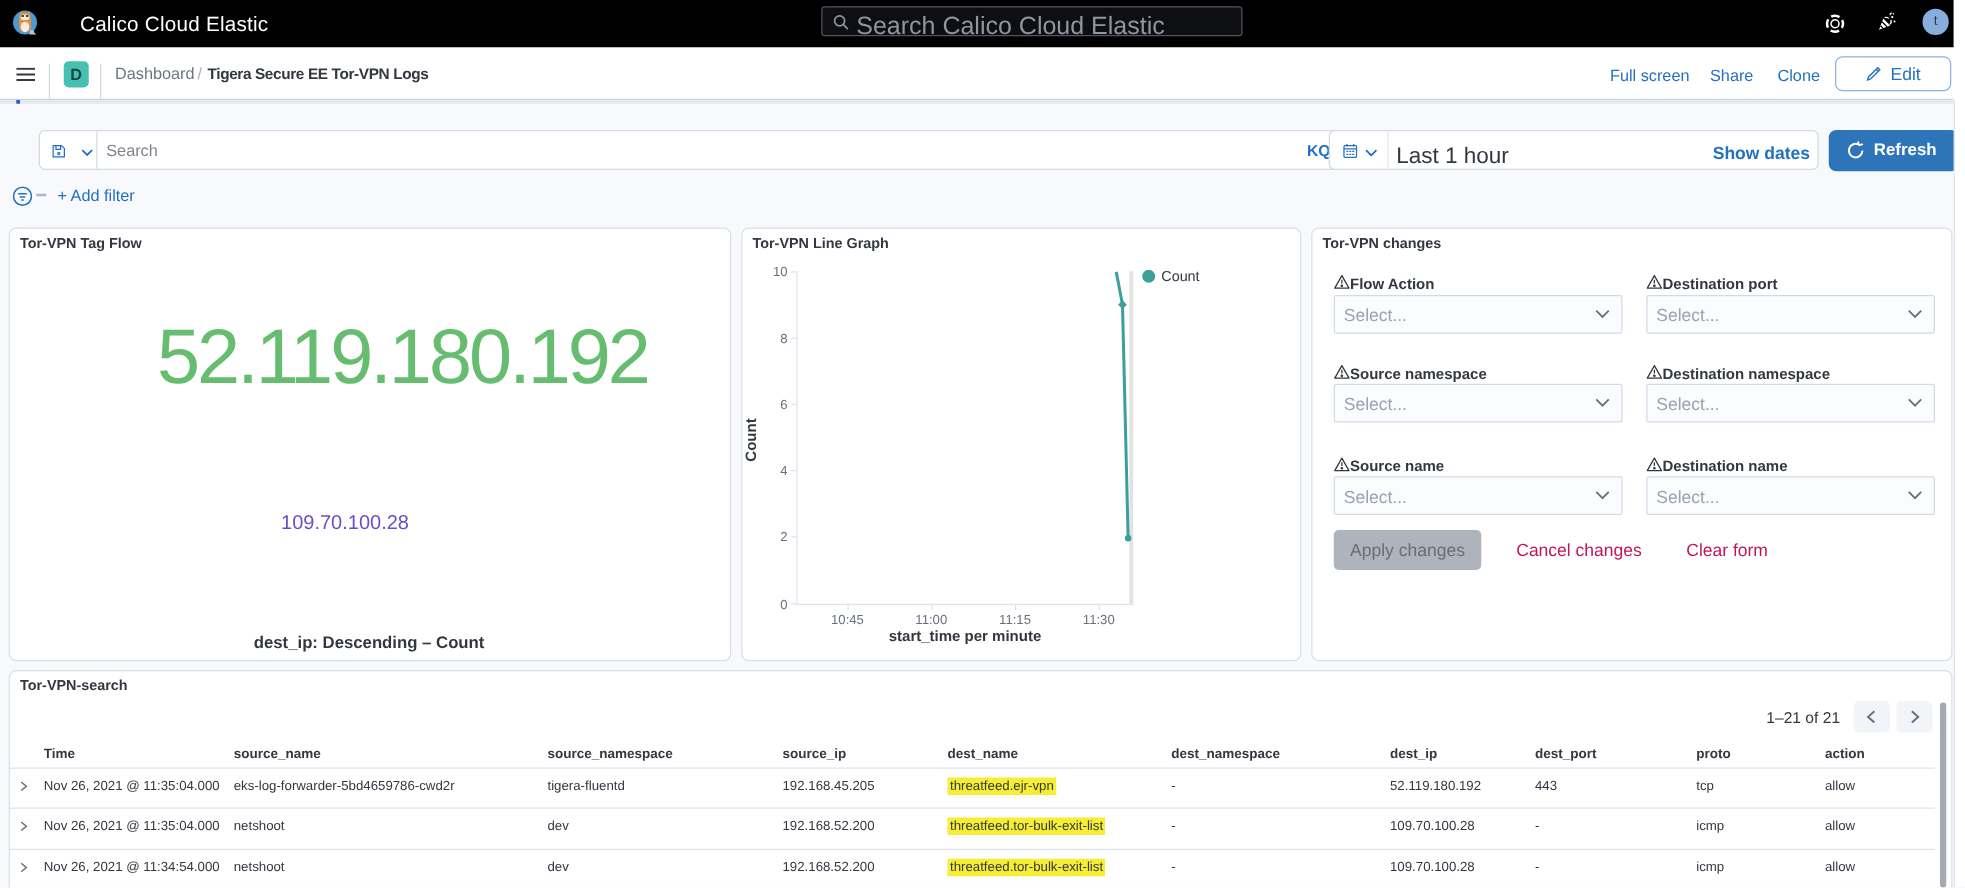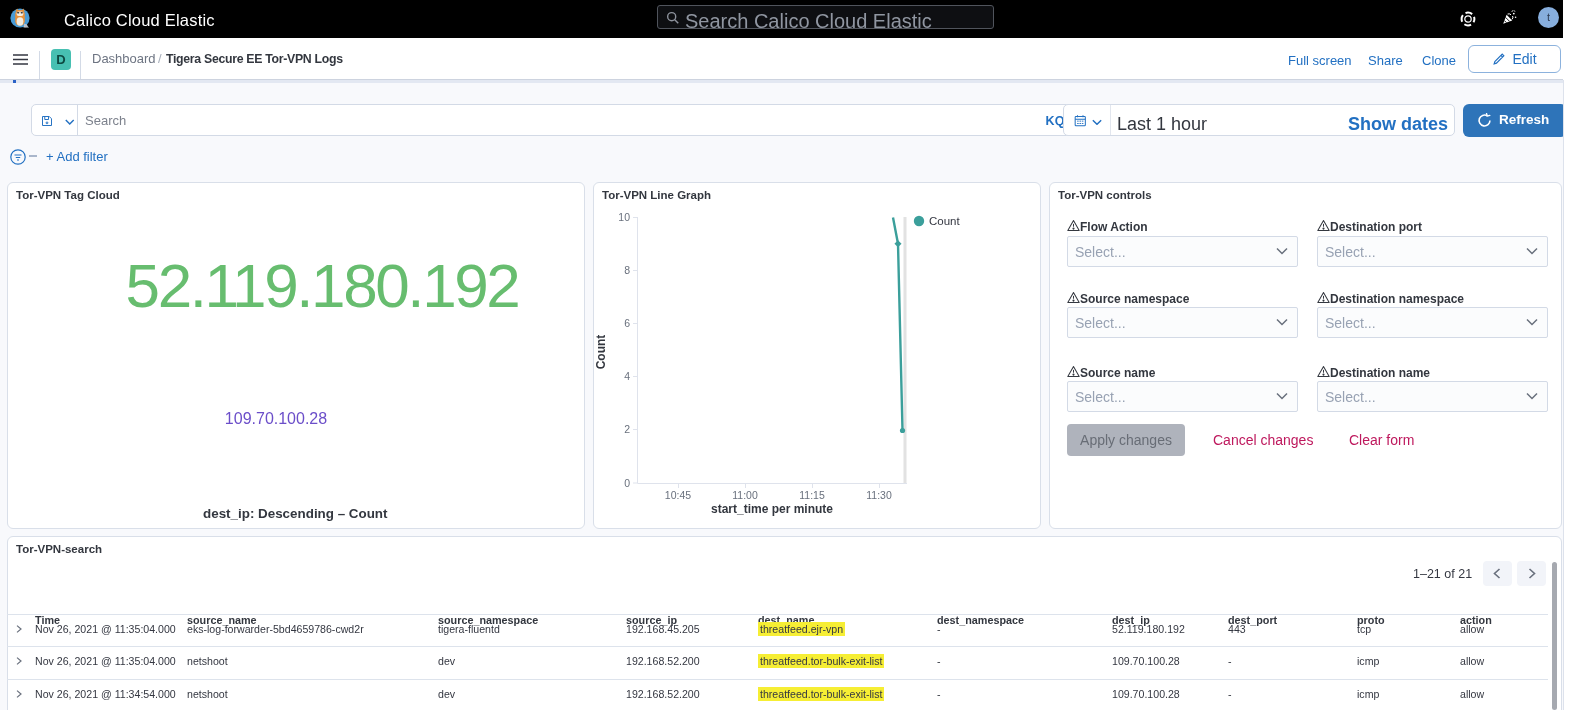--- a/index.html
+++ b/index.html
@@ -28,21 +28,21 @@
   #progress { left:0; top:80px; width:1563px; height:3px; background:#e3e8f2; }
   #progress .dot { position:absolute; left:13px; top:0; width:3px; height:3px; background:#2b62c6; }
   
   #qbar { left:7px; top:104px; width:1049px; height:32px; background:#fff; border:1px solid #d3dae6; border-radius:5px;margin-left:24px; }
   #qbar .seg { position:absolute; left:0; top:0; width:46px; height:30px; border-right:1px solid #d3dae6; }
   #qbar .ph { position:absolute; left:53px; top:8px; font-size:13px; color:#7d828d; }
   #qbar .kql { position:absolute; right:7px; top:9px; font-size:12.5px; color:#2270c2; font-weight:bold;}
   #dpick { left:1063px; top:104px; width:392px; height:32px; background:#fff; border:1px solid #d3dae6; border-radius:5px; }
   #dpick .seg { position:absolute; left:0; top:0; width:47px; height:30px; border-right:1px solid #e2e6ee; }
   #dpick .txt { position:absolute; left:53px; top:8.5px; font-size:18px; color:#33373f; }
-  #dpick .sd { position:absolute; right:6px; top:8.5px; font-size:18px; color:#2270c2; font-weight:bold; }
+  #dpick .sd { position:absolute; right:6px; top:8.5px; font-size:14px; color:#2270c2; font-weight:bold; }
   #refresh { left:1463px; top:104px; width:104px; height:33px; background:#2e74b9; border-radius:6px;
              color:#fff; font-size:13.5px; font-weight:bold; }
   #refresh span { position:absolute; left:36px; top:8px; }
   #filterrow { left:10px; top:149px; }
   #addfilter { left:46px; top:149px; font-size:13px; color:#2270c2; }
   #fdash { left:29px; top:155px; width:8px; height:1.5px; background:#a9b6cb; }
   
   .panel { position:absolute; background:#fff; border:1px solid #d9dfe9; border-radius:6px; }
   .ptitle { position:absolute; left:8px; top:6px; font-size:11.5px; font-weight:bold; color:#33373f; }
   #p1 { left:7px; top:182px; width:578px; height:347px; }
@@ -57,21 +57,21 @@
   
   .ctl-label { position:absolute; font-size:12px; font-weight:bold; color:#33373f; }
   .sel { position:absolute; width:231px; height:31px; background:#fbfcfd; border:1px solid #d3dae6; border-radius:2px; }
   .sel .ph { position:absolute; left:7px; top:7px; font-size:14px; color:#98a2b3; }
   .sel svg { position:absolute; right:9px; top:10px; }
   #applybtn { position:absolute; left:17px; top:241px; width:118px; height:32px; background:#afb3bc;
               border-radius:4px; color:#686d76; font-size:14px; text-align:center; line-height:32px; }
   .ctl-ghost { position:absolute; top:249px; font-size:14px; color:#be185d; }
   
   #tbl { left:7px; top:536px; width:1555px; height:180px; }
-  .th { position:absolute; top:597px; font-size:10.8px; font-weight:bold; color:#33373f;margin-top:17px; }
+  .th { position:absolute; top:597px; font-size:10.8px; font-weight:bold; color:#33373f; }
   .td { position:absolute; font-size:10.6px; color:#343741; }
   .hl { background:#f6ee34; padding:1px 2px; }
   .rsep { position:absolute; left:7px; width:1541px; height:1px; background:#dde3ec; }
   .chev { position:absolute; left:15px; width:8px; height:8px; }
   .pgbtn { position:absolute; top:561px; width:29px; height:25px; background:#f2f4f9; border-radius:4px; }
   #sbthumb { position:absolute; left:1552px; top:562px; width:5px; height:148px; background:#a6a9b0; border-radius:3px; }
   
   #gutter { left:1563px; top:0; width:9px; height:710px; background:#fff; }
   #gutterline { left:1562.5px; top:80px; width:1px; height:630px; background:#dde2ec; }
 </style>
@@ -167,21 +167,21 @@
     <span>Refresh</span>
   </div>
   <svg id="filterrow" class="abs" width="16" height="16" viewBox="0 0 16 16" fill="none" stroke="#2270c2" stroke-width="1.2">
     <circle cx="8" cy="8" r="7.2"></circle>
     <path d="M4.5 6 H11.5 M5.8 8.5 H10.2 M7 11 H9"></path>
   </svg>
   <div id="fdash" class="abs"></div>
   <div id="addfilter" class="abs">+ Add filter</div>
 
   <div id="p1" class="panel">
-    <div class="ptitle">Tor-VPN Tag Cloud</div>
+    <div class="ptitle">Tor-VPN Tag Flow</div>
     <div class="ip" id="ip1">52.119.180.192</div>
     <div class="ip" id="ip4">109.70.100.28</div>
     <div id="tclabel">dest_ip: Descending – Count</div>
   </div>
 
   <div id="p2" class="panel">
     <div class="ptitle">Tor-VPN Line Graph</div>
     <svg width="446" height="345" viewBox="0 0 446 345" style="position:absolute;left:0;top:0">
       <g stroke="#dfe3ec" stroke-width="1">
         <path d="M43.5 34 V300.5"></path>
@@ -210,21 +210,21 @@
       <text x="11" y="169" font-size="12" font-weight="bold" fill="#33373f" text-anchor="middle" transform="rotate(-90 11 169)">Count</text>
       <polyline points="299,34.5 304,60.7 308.5,247.5" fill="none" stroke="#3b9f9b" stroke-width="2.4"></polyline>
       <rect x="301.5" y="58.2" width="5" height="5" fill="#3b9f9b" transform="rotate(45 304 60.7)"></rect>
       <circle cx="308.5" cy="247.5" r="2.6" fill="#3b9f9b"></circle>
       <circle cx="325" cy="38" r="5.2" fill="#3b9f9b"></circle>
       <text x="335" y="42" font-size="11.5" fill="#343741">Count</text>
     </svg>
   </div>
 
   <div id="p3" class="panel">
-    <div class="ptitle">Tor-VPN controls</div>
+    <div class="ptitle">Tor-VPN changes</div>
   <div class="ctl-label" style="left:30px;top:37px">Flow Action</div>
     <svg style="position:absolute;left:17px;top:35.5px" width="13" height="13" viewBox="0 0 16 16" fill="none" stroke="#33373f" stroke-width="1.25">
       <path d="M8 1.8 L15 14.2 H1 Z" stroke-linejoin="round"></path>
       <path d="M8 6 V9.5"></path>
       <circle cx="8" cy="11.8" r="0.7" fill="#33373f"></circle>
     </svg>
     <div class="sel" style="left:17px;top:53px">
       <span class="ph">Select...</span>
       <svg width="12" height="8" viewBox="0 0 12 7" fill="none" stroke="#69707d" stroke-width="1.5">
         <path d="M1 1 L6 6 L11 1"></path>

